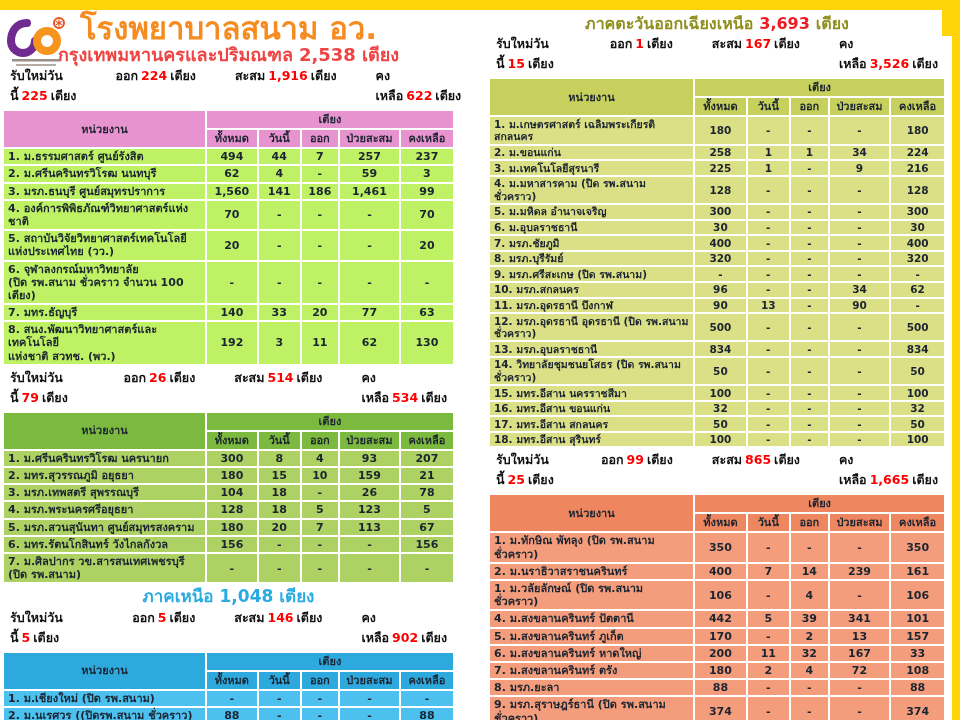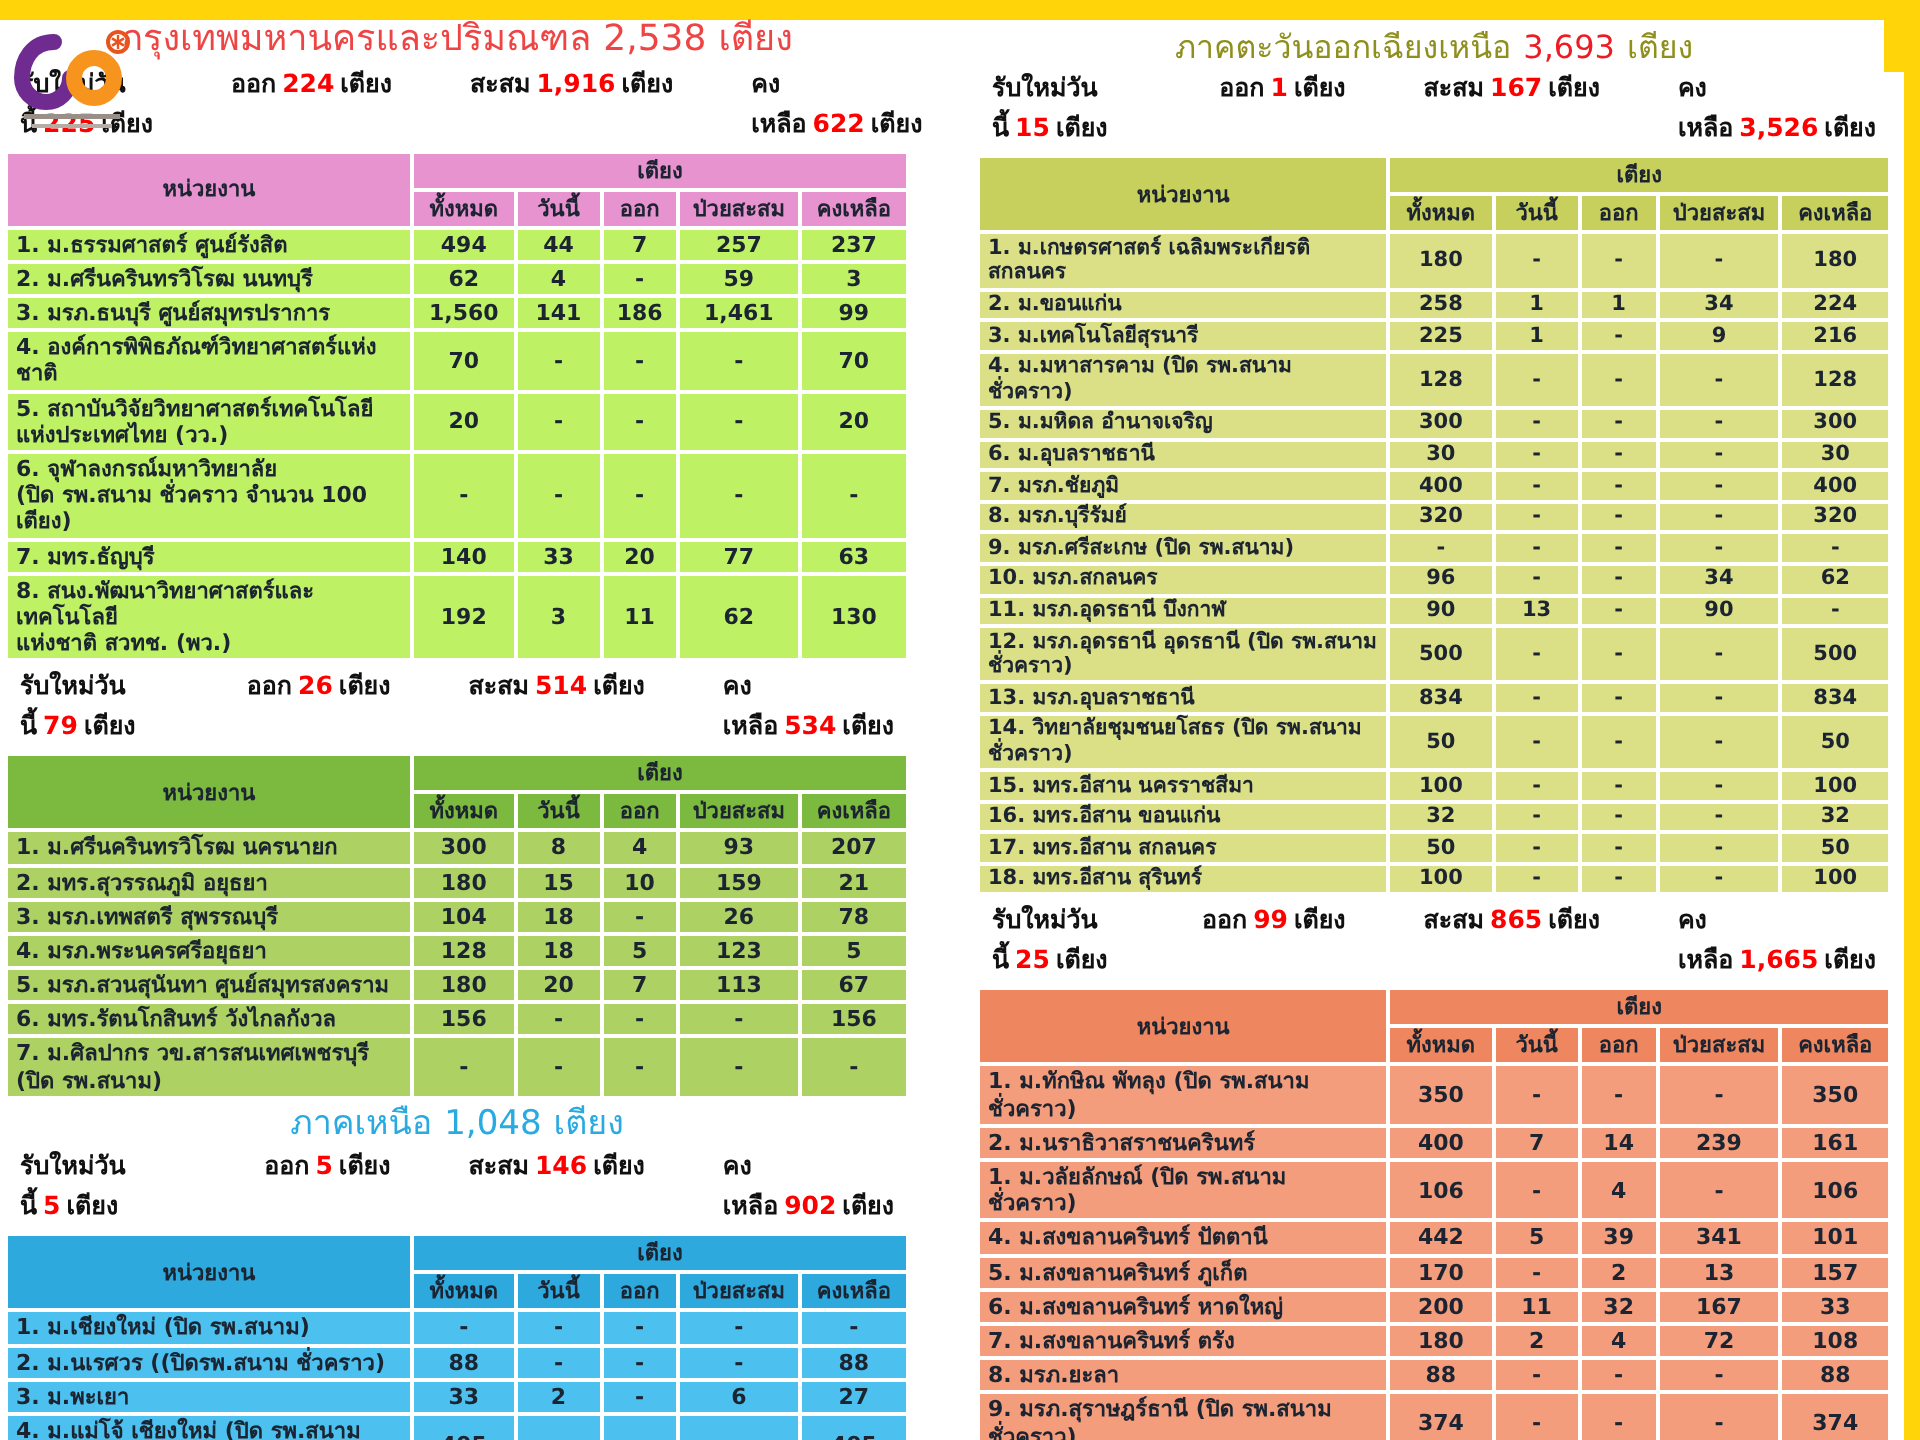--- a/index.html
+++ b/index.html
@@ -7,21 +7,21 @@
         font-family:"DejaVu Sans","Liberation Sans",sans-serif;color:#1b2430;}
   .topbar{position:absolute;top:0;left:0;width:960px;height:10px;background:#ffd408;}
   .cornerbar{position:absolute;top:0;right:0;width:18px;height:36px;background:#ffd408;}
   .rightbar{position:absolute;top:0;right:0;width:8px;height:720px;background:#ffd408;}
   .col{position:absolute;top:10px;}
   .col.left{left:2px;width:453px;}
   .col.right{left:488px;top:12px;width:458px;}
   .hdr{position:relative;text-align:center;}
   .logo{position:absolute;left:4px;top:4px;}
   .main-title{font-size:31px;font-weight:bold;color:#f68b1f;line-height:1.05;margin-top:2px;}
-  .sec-title{text-align:center;font-weight:normal;font-size:17px;line-height:1.15;margin:3px 0 1px;}
+  .sec-title{text-align:center;font-weight:bold;font-size:17px;line-height:1.15;margin:3px 0 1px;}
   .sec-title span{margin:0 3px;}
   .t-bangkok{color:#ef4444;font-size:18px;margin-top:0;}
   .t-central{color:#2eb34a;}
   .t-north{color:#29abe2;}
   .t-ne{color:#8f8f1d;font-size:16px;}
   .t-ne .num{color:#ed1c24;}
   .t-south{color:#f15a29;}
   .stats{display:flex;justify-content:space-between;padding:0 8px;margin:1px 0 3px;
          font-size:12.5px;font-weight:bold;color:#111;gap:39px;}
   .stat .sv{color:#ff0000;margin:0 3px;}
@@ -52,20 +52,21 @@
         <circle cx="41" cy="25" r="10" fill="none" stroke="#f7941d" stroke-width="8"></circle>
         <circle cx="53" cy="7" r="5" fill="none" stroke="#e8541d" stroke-width="2"></circle>
         <g stroke="#e8541d" stroke-width="1.2">
           <line x1="53" y1="3.5" x2="53" y2="10.5"></line>
           <line x1="50" y1="5.2" x2="56" y2="8.8"></line>
           <line x1="56" y1="5.2" x2="50" y2="8.8"></line>
         </g>
         <rect x="6" y="43" width="48" height="2.5" fill="#9a8f86"></rect>
         <rect x="10" y="48" width="40" height="2" fill="#b5aca4"></rect>
       </svg>
+      <div class="main-title">โรงพยาบาลสนาม อว.</div>
       <div class="sec-title t-bangkok">
         <span>กรุงเทพมหานครและปริมณฑล</span><span class="num">2,538</span><span>เตียง</span>
       </div>
     </div>
     <div class="stats">
         <span class="stat"><span class="sl">รับใหม่วันนี้</span><span class="sv">225</span><span class="sl">เตียง</span></span>
         <span class="stat"><span class="sl">ออก</span><span class="sv">224</span><span class="sl">เตียง</span></span>
         <span class="stat"><span class="sl">สะสม</span><span class="sv">1,916</span><span class="sl">เตียง</span></span>
         <span class="stat"><span class="sl">คงเหลือ</span><span class="sv">622</span><span class="sl">เตียง</span></span>
       </div>

